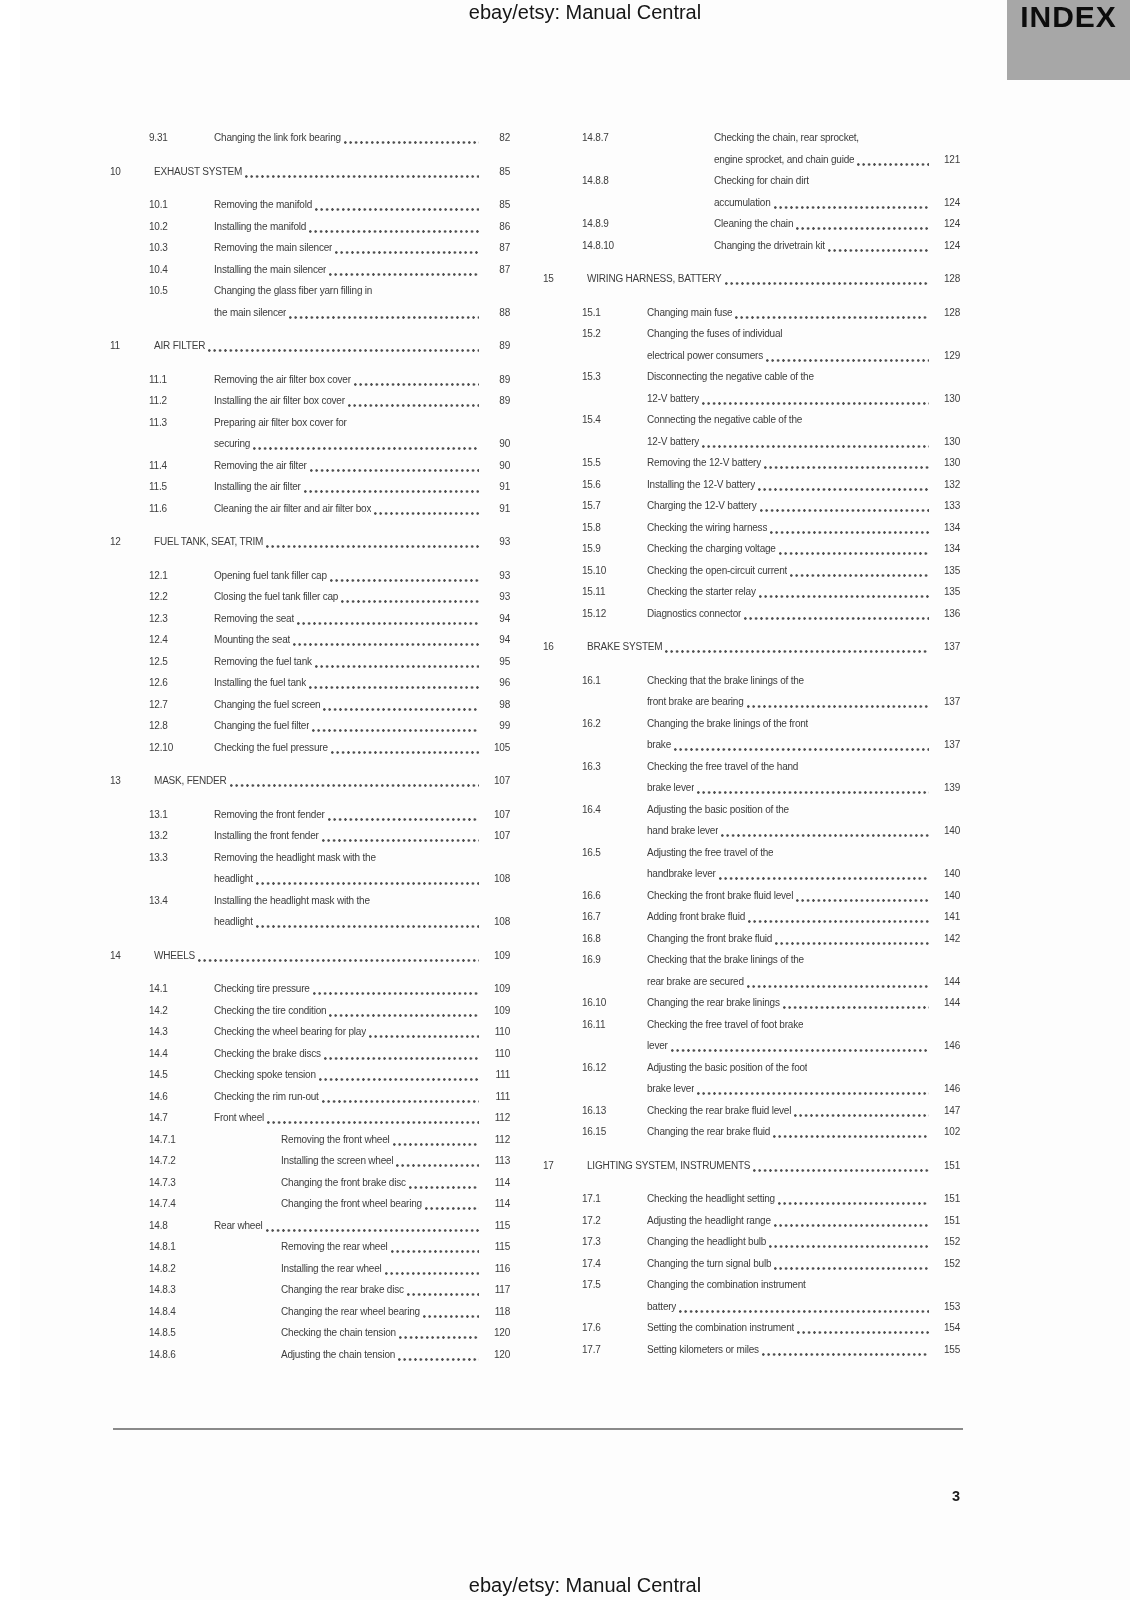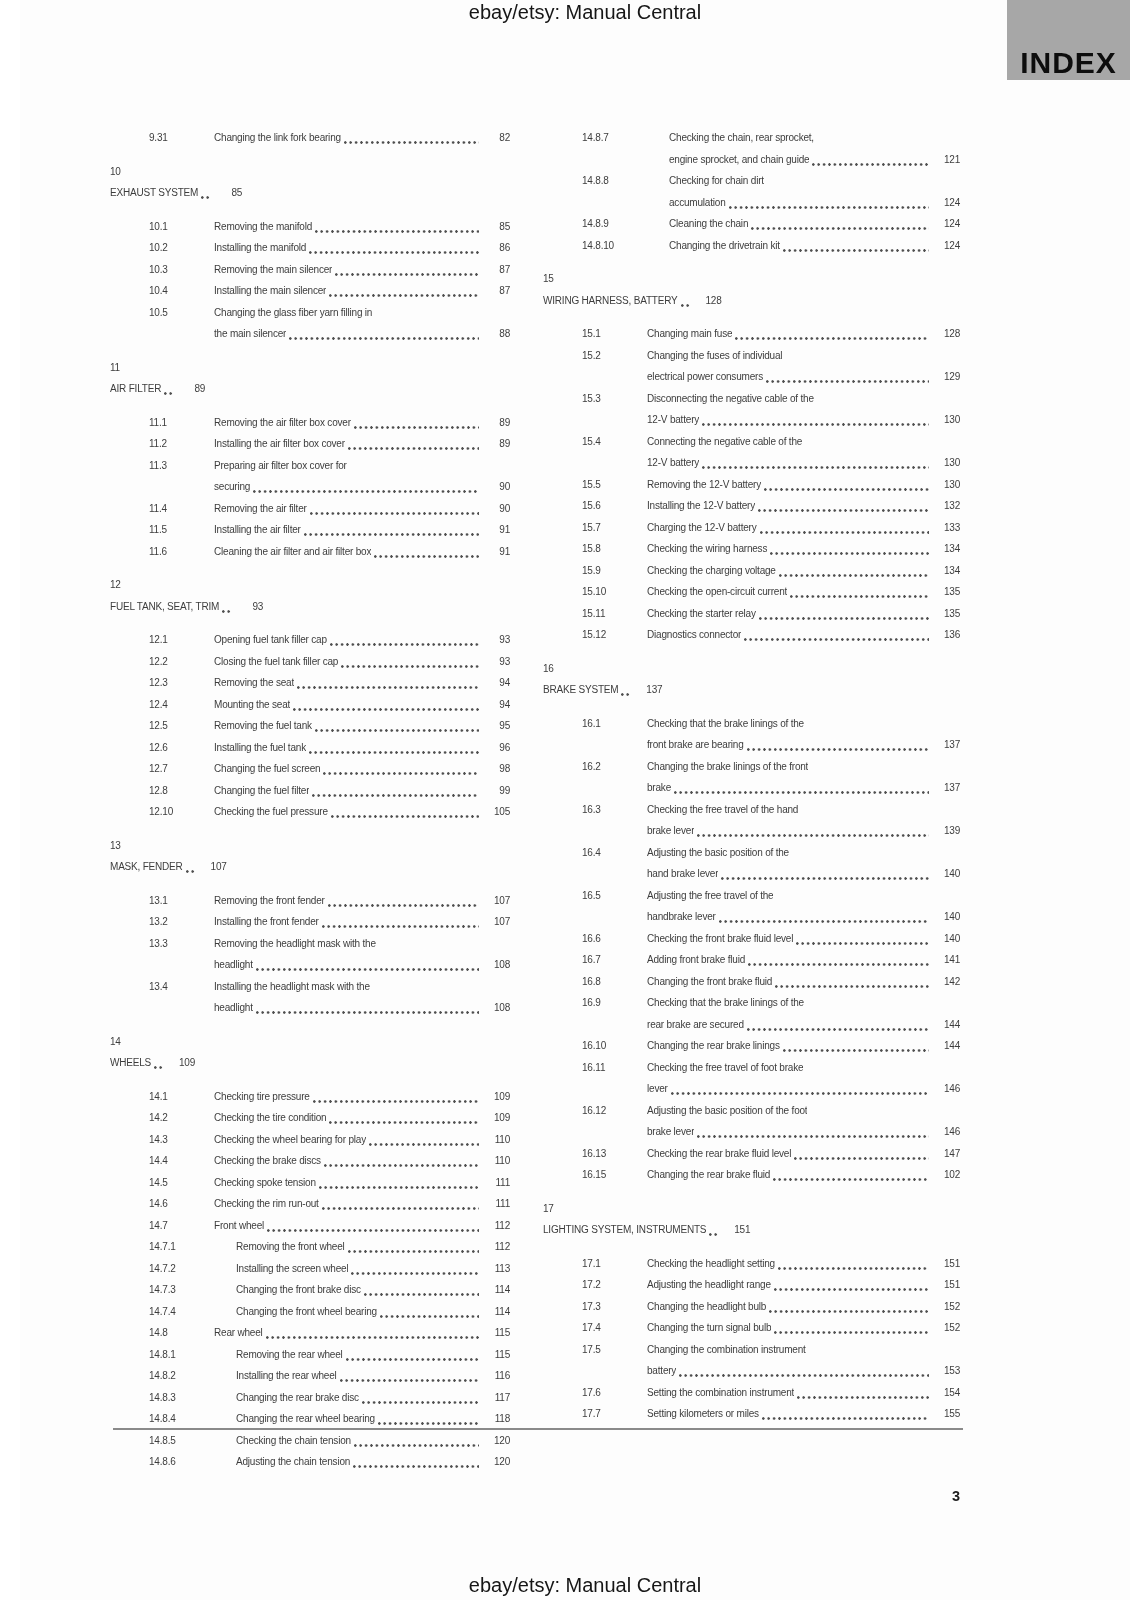--- a/index.html
+++ b/index.html
@@ -14,21 +14,21 @@
   }
   .header-title {
     position:absolute; top:1px; left:0; right:0;
     text-align:center;
     font-size:20px; color:#161616;
   }
   .index-box {
     position:absolute; left:987px; top:0;
     width:123px; height:80px;
     background:#a7a7a7;
-    display:flex; align-items:flex-end; justify-content:center;
+    display:flex; align-items:flex-start; justify-content:center;
   }
   .index-box span {
     font-size:30px; font-weight:bold; color:#0d0d0d; letter-spacing:1px;
   }
   .col {
     position:absolute; top:127px;
     font-size:10px; line-height:21.5px;
     letter-spacing:-0.2px;
   }
   .col-left  { left:90px;  width:400px; }
@@ -44,25 +44,25 @@
     height:3px;
     align-self:flex-end;
     margin:0 5px 4.5px 3px;
     background-image:radial-gradient(circle at 1.3px 1.5px, #4f4f4f 1.1px, rgba(0,0,0,0) 1.45px);
     background-size:5.4px 3px;
     background-repeat:repeat-x;
     background-position:0 100%;
   }
   .pg { flex:0 0 auto; min-width:26px; text-align:right; }
 
-  .lvl1 { padding-left:0;flex-direction:column; }
+  .lvl1 { padding-left:0; }
   .lvl1 .num { width:44px; }
   .lvl2 { padding-left:39px; }
   .lvl2 .num { width:65px; }
-  .lvl3 { padding-left:39px; }
+  .lvl3 { padding-left:39px;gap:45px; }
   .lvl3 .num { width:87px; }
   .sec-head { margin-top:12px; margin-bottom:12px; }
 
   .footer-rule {
     position:absolute; left:93px; top:1428px;
     width:850px; height:2px;
     background:#8a8a8a;
   }
   .footer-page-number {
     position:absolute; right:190px; top:1488px;

